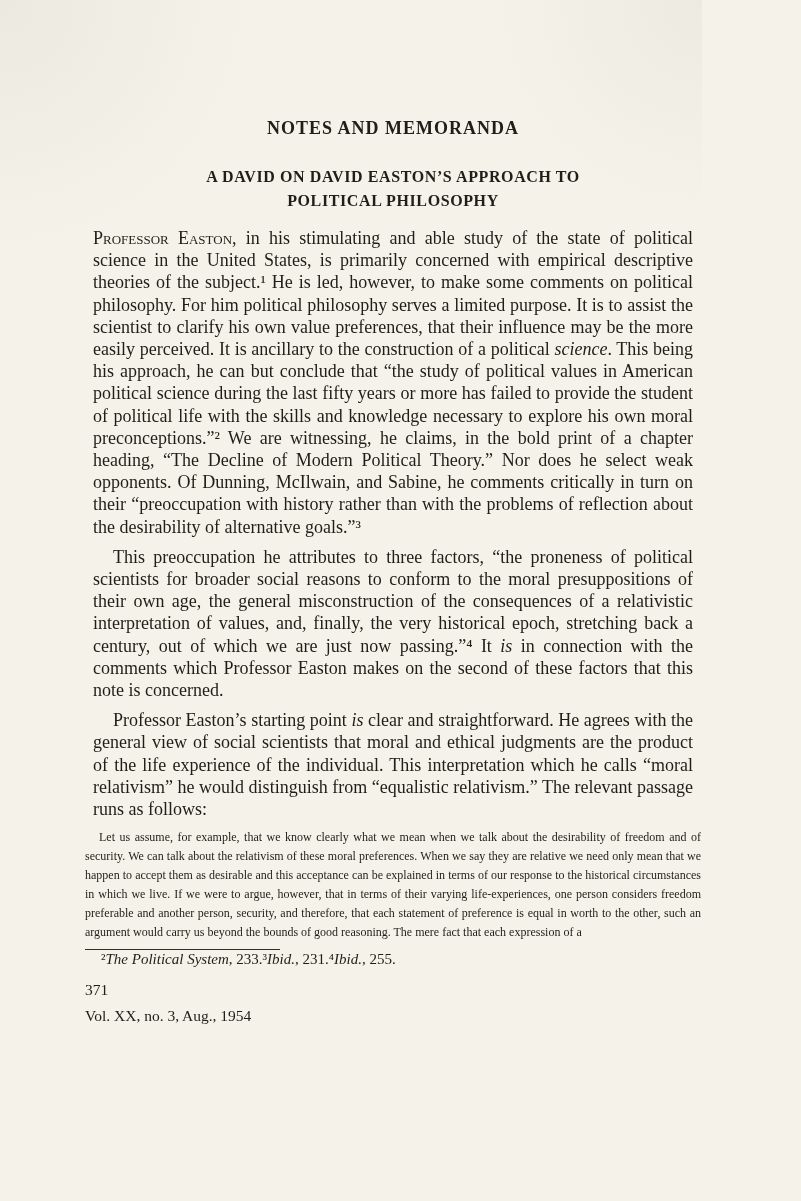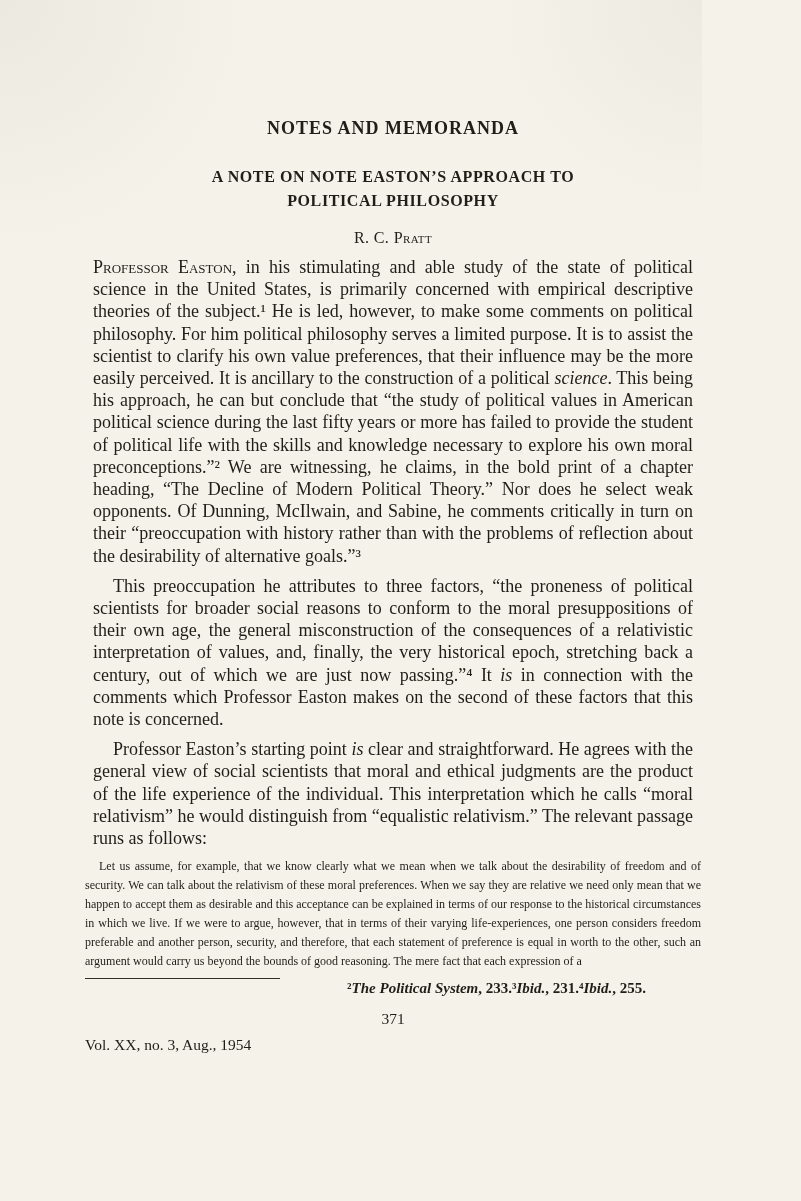--- a/index.html
+++ b/index.html
@@ -80,52 +80,49 @@
     font-size: 15px;
     line-height: 19px;
     text-align: justify;
     text-indent: 16px;
   }
   .footnote-row {
     margin: 0;
     font-size: 15px;
     line-height: 19px;
     display: flex;
-    justify-content: flex-end;
+    justify-content: flex-start;
     padding-left: 16px;
     padding-right: 55px;
-    font-weight: bold;
   }
   .page-number {
     margin: 11px 0 0 0;
-    text-align: center;
     font-size: 15.5px;
     line-height: 19px;
   }
   .volume-footer {
     margin: 7px 0 0 0;
     text-align: left;
     font-size: 15.5px;
     line-height: 19px;
   }
 </style>
 </head>
 <body>
 
 <div class="page">
   <div class="content">
 
     <h1 class="section-title">NOTES AND MEMORANDA</h1>
 
     <h2 class="article-title">
-      <span>A NOTE ON NOTE EASTON’S APPROACH TO</span><br>
+      <span>A DAVID ON DAVID EASTON’S APPROACH TO</span><br>
       <span>POLITICAL PHILOSOPHY</span>
     </h2>
 
-    <p class="author">R. C. Pratt</p>
 
 
     <p class="body-para no-indent"><span style="font-variant: small-caps;">Professor Easton</span><span>, in his stimulating and able study of the state of political science in the United States, is primarily concerned with empirical descriptive theories of the subject.¹ He is led, however, to make some comments on political philosophy. For him political philosophy serves a limited purpose. It is to assist the scientist to clarify his own value preferences, that their influence may be the more easily perceived. It is ancillary to the construction of a political </span><span style="font-style: italic;">science</span><span>. This being his approach, he can but conclude that “the study of political values in American political science during the last fifty years or more has failed to provide the student of political life with the skills and knowledge necessary to explore his own moral preconceptions.”² We are witnessing, he claims, in the bold print of a chapter heading, “The Decline of Modern Political Theory.” Nor does he select weak opponents. Of Dunning, McIlwain, and Sabine, he comments critically in turn on their “preoccupation with history rather than with the problems of reflection about the desirability of alternative goals.”³</span></p>
 
     <p class="body-para"><span>This preoccupation he attributes to three factors, “the proneness of political scientists for broader social reasons to conform to the moral presuppositions of their own age, the general misconstruction of the consequences of a relativistic interpretation of values, and, finally, the very historical epoch, stretching back a century, out of which we are just now passing.”⁴ It </span><span style="font-style: italic;">is</span><span> in connection with the comments which Professor Easton makes on the second of these factors that this note is concerned.</span></p>
 
     <p class="body-para"><span>Professor Easton’s starting point </span><span style="font-style: italic;">is</span><span> clear and straightforward. He agrees with the general view of social scientists that moral and ethical judgments are the product of the life experience of the individual. This interpretation which he calls “moral relativism” he would distinguish from “equalistic relativism.” The relevant passage runs as follows:</span></p>
 
     <p class="quote"><span>Let us assume, for example, that we know clearly what we mean when we talk about the desirability of freedom and of security. We can talk about the relativism of these moral preferences. When we say they are relative we need only mean that we happen to accept them as desirable and this acceptance can be explained in terms of our response to the historical circumstances in which we live. If we were to argue, however, that in terms of their varying life-experiences, one person considers freedom preferable and another person, security, and therefore, that each statement of preference is equal in worth to the other, such an argument would carry us beyond the bounds of good reasoning. The mere fact that each expression of a</span></p>
 

